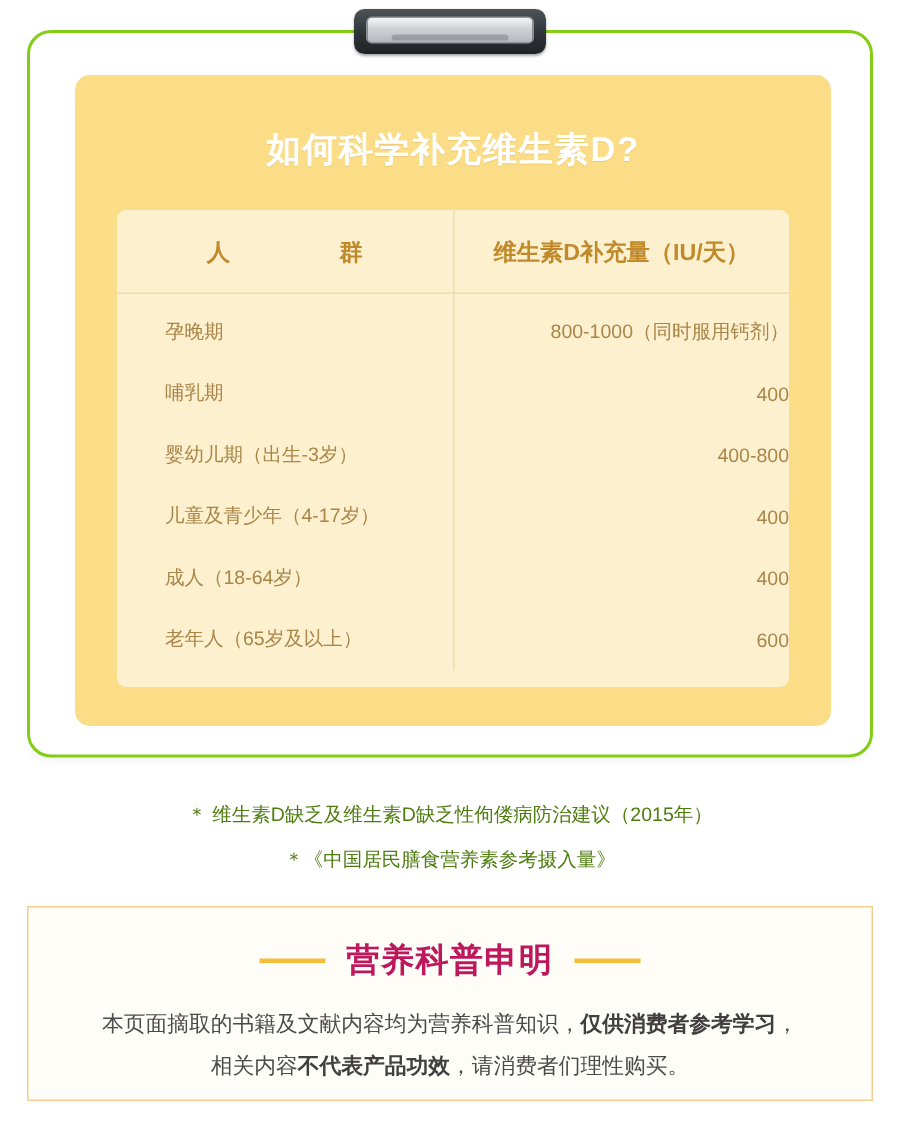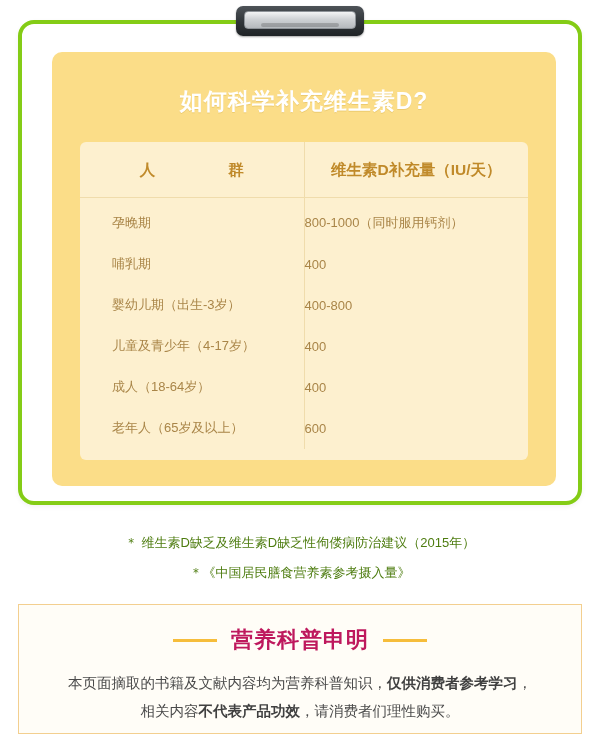--- a/index.html
+++ b/index.html
@@ -56,21 +56,21 @@
   }
 
   
   .board {
     position: absolute;
     top: 20px;
     left: 18px;
     width: 564px;
     height: 485px;
     box-sizing: border-box;
-    border: 4px solid #84cc16;
+    border: 2px solid #84cc16;
     border-radius: 16px;
     background: #ffffff;
     box-shadow: 0 2px 5px rgba(0,0,0,0.05);
   }
 
   
   .yellow-panel {
     position: absolute;
     top: 28px;
     left: 30px;
@@ -126,21 +126,21 @@
     font-size: 13px;
     color: #a98548;
     padding: 11.5px 0;
     vertical-align: middle;
   }
   table.dose td.group {
     padding-left: 32px;
     text-align: left;
   }
   table.dose td.dose-val {
-    text-align: left;
+    text-align: right;
   }
   
   table.dose th.col-group,
   table.dose td.group {
     border-right: 1px solid #f0dcac;
   }
   table.dose tbody tr:first-child td {
     padding-top: 16px;
   }
 

